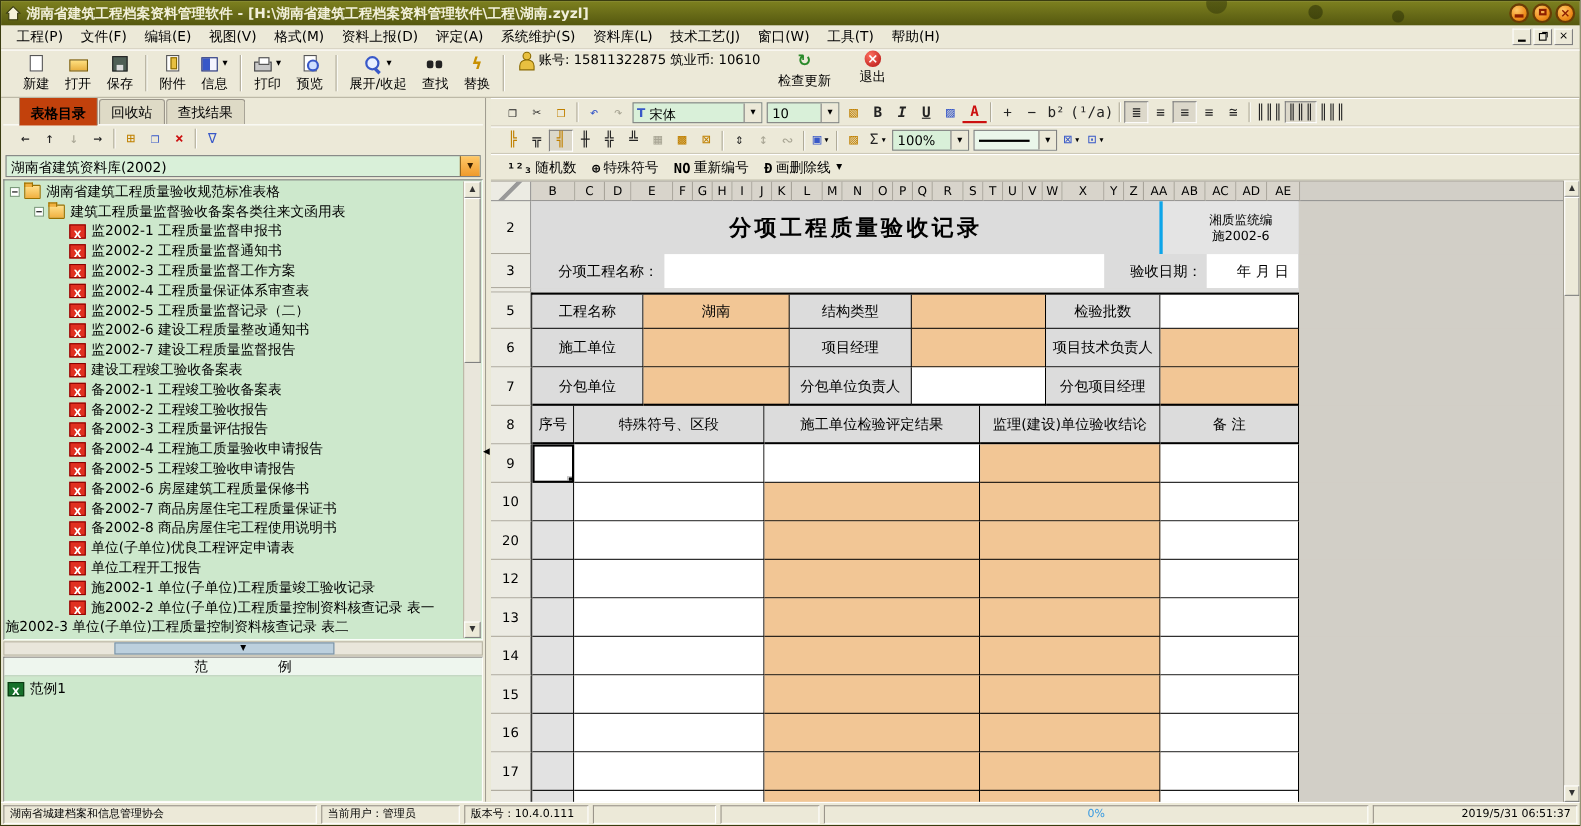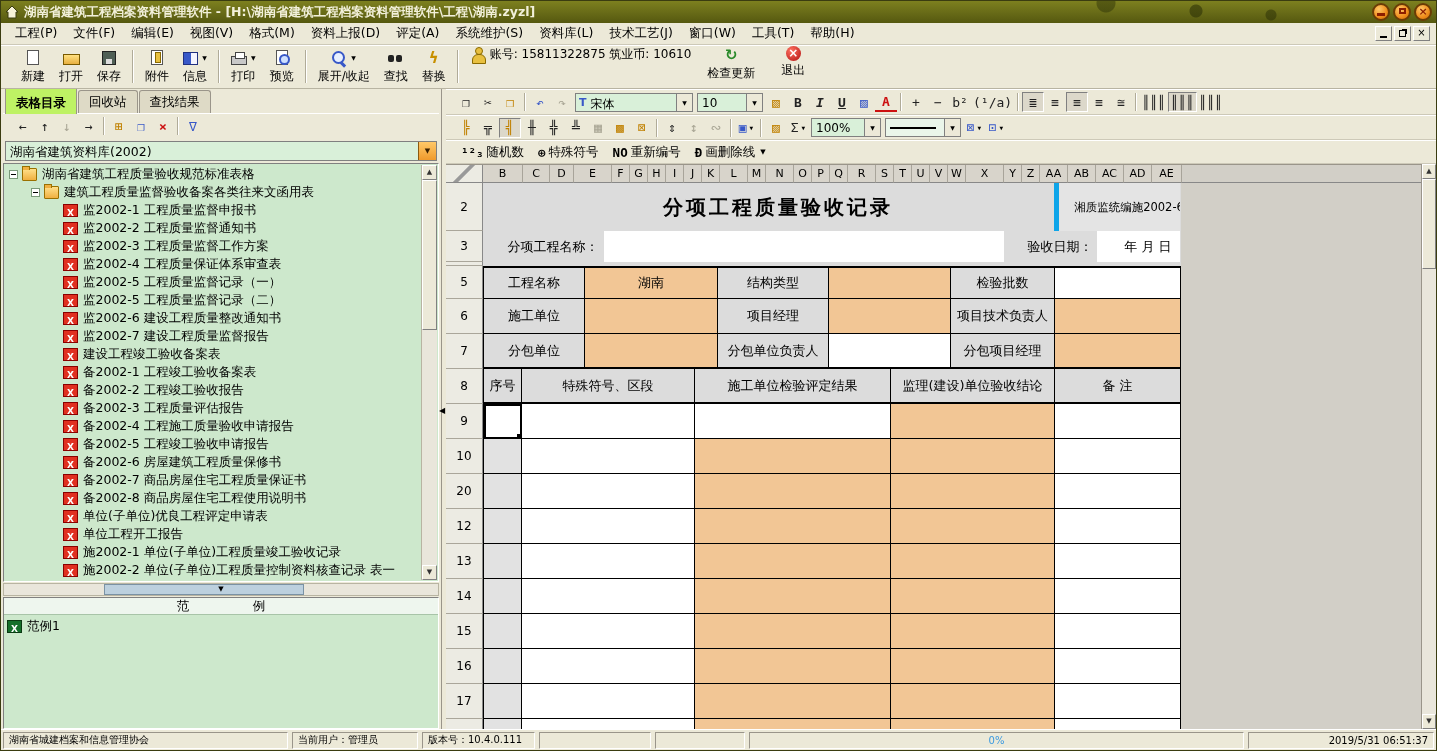--- a/index.html
+++ b/index.html
@@ -66,21 +66,21 @@
   .tb-account { display:flex; align-items:center; gap:5px; padding:0 8px; font-size:12px; white-space:nowrap; }
   .tb-vert { display:flex; flex-direction:column; align-items:center; justify-content:center; padding:0 8px; gap:1px; font-size:12px; }
 
   
   .main { flex:1; display:flex; overflow:hidden; }
 
   
   .left-panel { width:441px; display:flex; flex-direction:column; border-right:1px solid #9a958a; background:#ece9d8; padding:0 2px; }
   .tabstrip { height:24px; display:flex; align-items:flex-end; padding:3px 2px 0; gap:1px; }
   .tab { padding:3px 10px 2px; font-size:12.5px; border:1px solid #9a958a; border-bottom:none; border-radius:3px 3px 0 0; background:#dedac6; }
-  .tab.active { background:#bef264; position:relative; top:1px; padding-top:21px; font-weight:bold; }
+  .tab.active { background:#c2410c; position:relative; top:1px; padding-top:21px; font-weight:bold;margin-left:12px; }
   .minibar { height:26px; display:flex; align-items:center; border-top:1px solid #fff; padding-left:2px; }
   .fitem { height:20px; min-width:22px; display:flex; align-items:center; justify-content:center; font-family:"DejaVu Sans Mono",monospace; font-size:13px; color:#222; padding:0 2px; }
   .fitem.s { min-width:0; width:0; padding:0; height:18px; border-left:1px solid #b0ab98; border-right:1px solid #fff; margin:0 3px; }
   .fitem.on { border:1px solid; border-color:#808080 #fff #fff #808080; background:#dcd8ca; }
   .fitem.dis { color:#a9a695; }
   .fitem .farr { display:none; }
   .fitem.arr .farr { display:inline; font-size:6px; margin-left:3px; color:#000; }
   .fitem.gold { color:#c08000; } .fitem.blue { color:#3858c8; } .fitem.red { color:#cc1010; font-weight:bold; }
   .combo-row { height:24px; padding:2px 2px; }
   .combo { height:20px; display:flex; border:1px solid #808080; background:#d9f0d9; }
@@ -158,21 +158,21 @@
   .tbl .cell { border-right:1px solid #000; border-bottom:1px solid #000; background:#fff; }
   .cell.cg { background:#dcdcdc; } .cell.co { background:#f2c695; } .cell.cw { background:#fff; } .cell.cg2 { background:#e2e2e2; }
   .plain { background:#dcdcdc; width:698px; }
   .plain .cell { background:#dcdcdc;padding-left:19px; }
   .plain .cell.cw { background:#fff; }
   .w571{width:571px} .w126{width:126px} .w121{width:121px} .w400{width:400px} .w93{width:93px} .w83{width:83px}
   .w101{width:101px} .w133{width:133px} .w111{width:111px} .w122{width:122px} .w104{width:104px}
   .w38{width:38px} .w173{width:173px} .w196{width:196px} .w164{width:164px}
   .h48{height:48px} .h31{height:31px} .h4{height:4px} .h33{height:33px} .h35{height:35px}
   .ftitle { font-size:20px; font-weight:bold; letter-spacing:3px; }
-  .fcode { flex-direction:row; font-size:11.5px; line-height:14px; border-left:5px solid #0ea5e9; background:#e4e4e4 !important; }
+  .fcode { flex-direction:column; font-size:11.5px; line-height:14px; border-left:3px solid #0ea5e9; background:#e4e4e4 !important; }
   .sel { background:#fff; border:2px solid #000 !important; position:relative; }
   .sel::after { content:""; position:absolute; right:-3px; bottom:-3px; width:5px; height:5px; background:#000; border:1px solid #fff; }
   .clip { height:13px; overflow:hidden; }
   .vscroll { width:15px; flex:none; background:#e9e6db; border-left:1px solid #9a958a; position:relative; }
   .vscroll .up { position:absolute; top:0; left:0; right:0; }
   .vscroll .down { position:absolute; bottom:0; left:0; right:0; }
   .vscroll .vthumb { position:absolute; top:15px; left:0; right:0; height:90px; background:#ece9d8; border:1px solid; border-color:#fff #808080 #808080 #fff; }
 
   
   .statusbar { height:21px; background:#ece9d8; border-top:1px solid #fff; display:flex; align-items:center; gap:4px; padding:0 2px; }
@@ -453,26 +453,20 @@
               <span class="tlabel">监2002-3  工程质量监督工作方案</span>
             </div>
 
             <div class="tree-item">
               <span class="indent lvl2"></span>
 
               <span class="tico file"></span>
               <span class="tlabel">监2002-4  工程质量保证体系审查表</span>
             </div>
 
-            <div class="tree-item">
-              <span class="indent lvl2"></span>
-
-              <span class="tico file"></span>
-              <span class="tlabel">监2002-5  工程质量监督记录（一）</span>
-            </div>
 
             <div class="tree-item">
               <span class="indent lvl2"></span>
 
               <span class="tico file"></span>
               <span class="tlabel">监2002-5  工程质量监督记录（二）</span>
             </div>
 
             <div class="tree-item">
               <span class="indent lvl2"></span>

